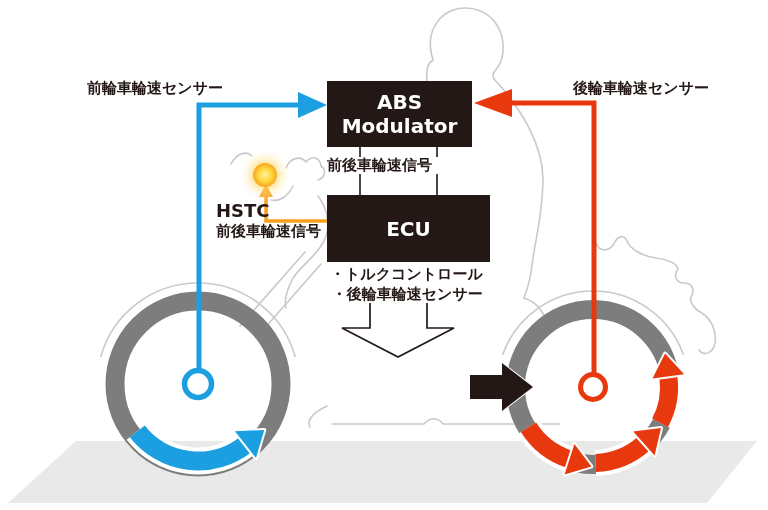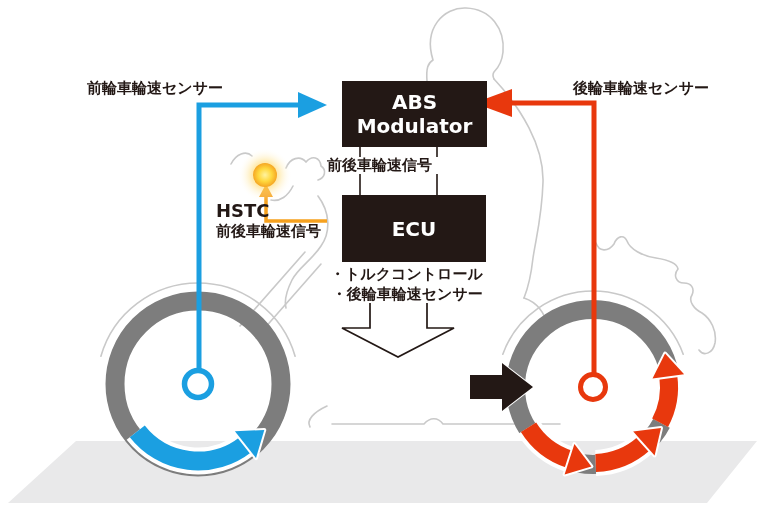--- a/index.html
+++ b/index.html
@@ -6,24 +6,24 @@
   html,body { background:#ffffff; }
   body { font-family:"DejaVu Sans","Liberation Sans",sans-serif; }
   .stage{
     position:relative; width:768px; height:510px;
     background:#ffffff; overflow:hidden;
   }
   .stage svg{ position:absolute; left:0; top:0; }
   .box{
     position:absolute; background:#231815; color:#ffffff;
     display:flex; flex-direction:column; align-items:center; justify-content:center;
-    font-weight:bold; text-align:center; line-height:1.2;margin-left:15px;
+    font-weight:bold; text-align:center; line-height:1.2;
   }
   .box-abs   { left:327px; top:81px;  width:145px; height:66px; font-size:20px; }
-  .box-ecu   { left:327px; top:195px; width:144px; height:67px; font-size:20px; }
+  .box-ecu   { left:327px; top:195px; width:163px; height:67px; font-size:20px; }
   .box-engine{ left:327px; top:361px; width:143px; height:49px; font-size:19px; letter-spacing:1px; }
   .lbl{
     position:absolute; color:#231815; font-weight:bold; white-space:nowrap;
   }
   .lbl-front-sensor{ left:87px;  top:79px;  font-size:15px; }
   .lbl-rear-sensor { left:573px; top:79px;  font-size:15px; }
   .lbl-signal{
     left:327px; top:156px; width:145px; text-align:left; font-size:15px;
   }
   .lbl-controls{ left:330px; top:264px; font-size:15px; line-height:20px;text-align:right; }

